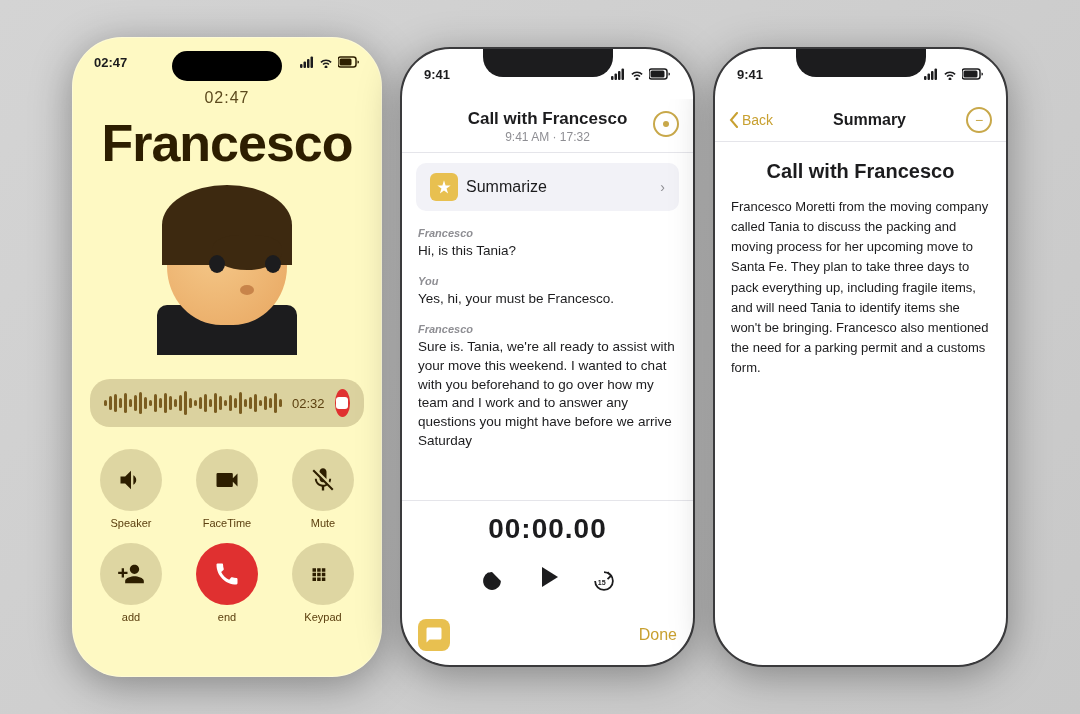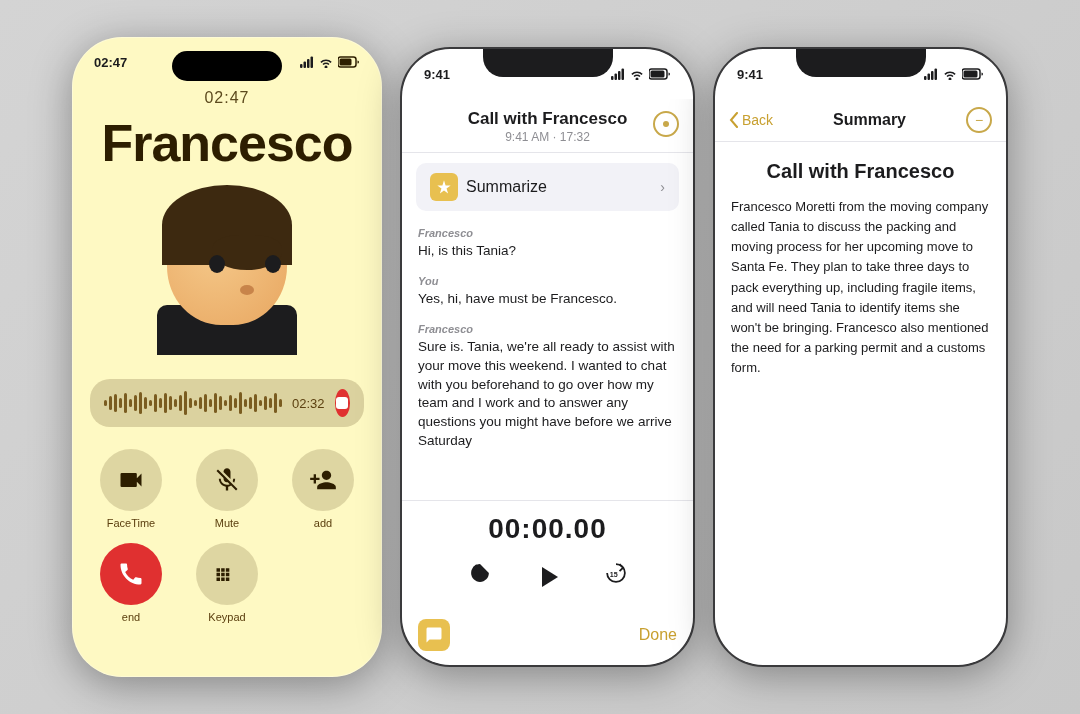--- a/index.html
+++ b/index.html
@@ -364,22 +364,22 @@
       gap: 10px;
     }
     .playback-timer {
       font-size: 28px;
       font-weight: 700;
       color: #1c1c1e;
       letter-spacing: 1px;
     }
     .playback-controls {
       display: flex;
-      align-items: flex-start;
-      gap: 28px;
+      align-items: flex-end;
+      gap: 16px;
     }
     .pb-skip {
       width: 36px;
       height: 36px;
       display: flex;
       align-items: center;
       justify-content: center;
     }
     .pb-play {
       width: 44px;
@@ -554,20 +554,28 @@
         <div class="waveform-bar" style="height:8px"></div>
       </div>
       <span class="audio-timer">02:32</span>
       <div class="record-btn">
         <div class="record-dot"></div>
       </div>
     </div>
 
     <div class="call-controls">
 
+      <div class="ctrl-btn">
+        <div class="ctrl-icon">
+          <svg width="28" height="28" viewBox="0 0 24 24">
+              <path d="M3 9v6h4l5 5V4L7 9H3zm13.5 3c0-1.77-1.02-3.29-2.5-4.03v8.05c1.48-.73 2.5-2.25 2.5-4.02z"></path>
+            </svg>
+        </div>
+        <span class="ctrl-label">Speaker</span>
+      </div>
 
       <div class="ctrl-btn">
         <div class="ctrl-icon">
           <svg width="28" height="28" viewBox="0 0 24 24">
               <path d="M17 10.5V7a1 1 0 00-1-1H4a1 1 0 00-1 1v10a1 1 0 001 1h12a1 1 0 001-1v-3.5l4 4v-11l-4 4z"></path>
             </svg>
         </div>
         <span class="ctrl-label">FaceTime</span>
       </div>
 
@@ -653,21 +661,21 @@
       <span class="summarize-chevron">›</span>
     </div>
 
     <div class="transcript-scroll">
       <div class="transcript-block">
         <div class="transcript-speaker">Francesco</div>
         <div class="transcript-text">Hi, is this Tania?</div>
       </div>
       <div class="transcript-block">
         <div class="transcript-speaker">You</div>
-        <div class="transcript-text">Yes, hi, have must be Francesco.</div>
+        <div class="transcript-text">Yes, hi, your must be Francesco.</div>
       </div>
       <div class="transcript-block">
         <div class="transcript-speaker">Francesco</div>
         <div class="transcript-text">Sure is. Tania, we're all ready to assist with your move this weekend. I wanted to chat with you beforehand to go over how my team and I work and to answer any questions you might have before we arrive Saturday</div>
       </div>
     </div>
 
     <div class="playback-area">
       <span class="playback-timer">00:00.00</span>
       <div class="playback-controls">

